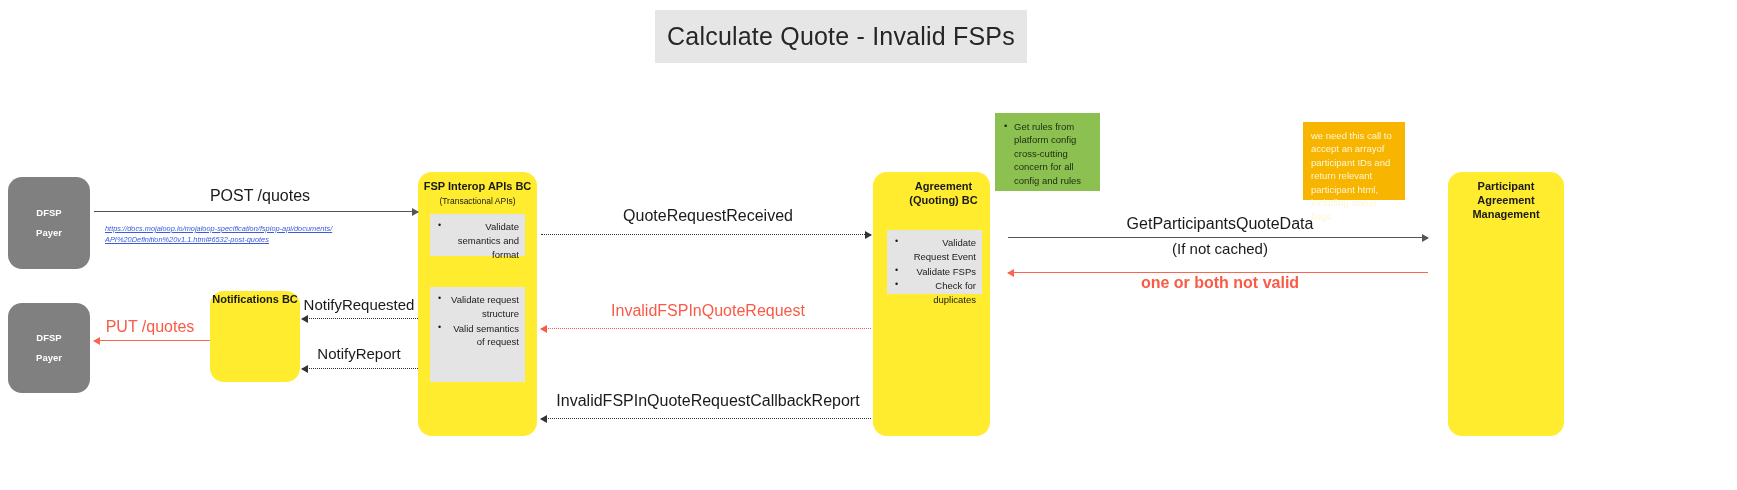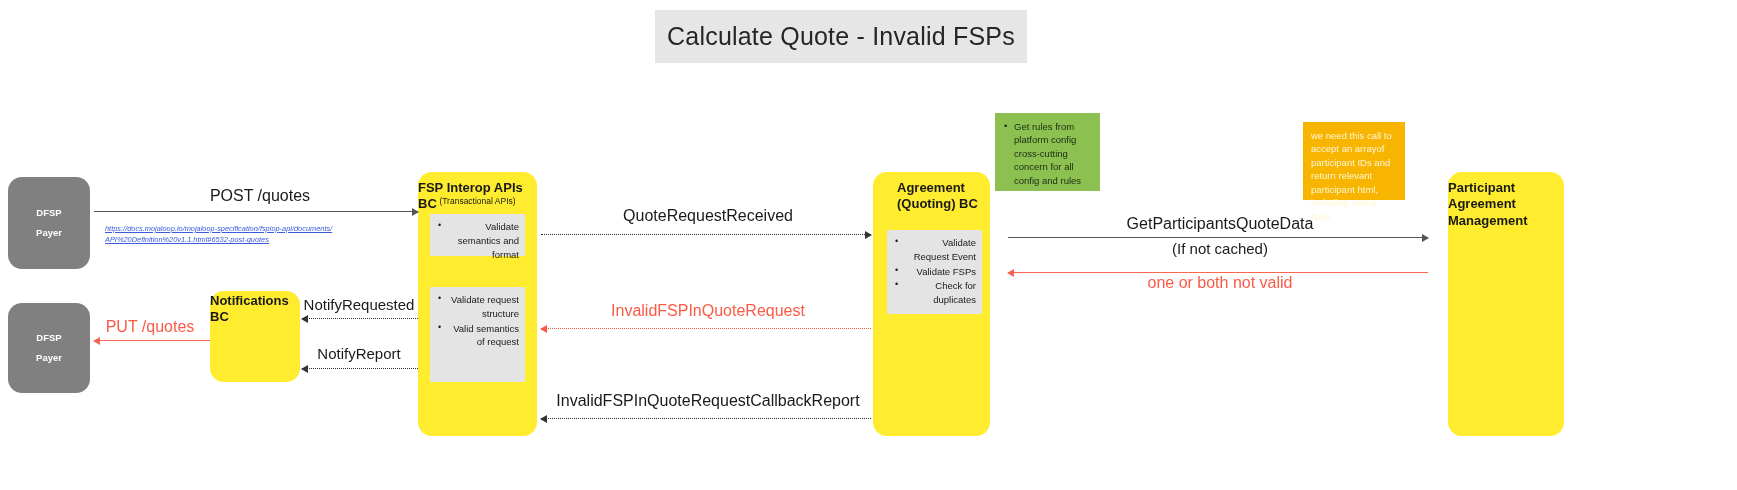--- a/index.html
+++ b/index.html
@@ -16,22 +16,22 @@
     position:absolute;left:655px;top:10px;width:372px;height:53px;
     background:#e6e6e6;display:flex;align-items:center;justify-content:center;
   }
   .title-banner span{font-size:25px;color:#262626;letter-spacing:.2px;}
 
   
   .node{position:absolute;border-radius:14px;box-sizing:border-box;}
   .node.gray{background:#808080;}
   .node.yellow{background:#ffec2e;}
   .node-title{
-    position:absolute;left:0;right:0;
-    font-size:13px;font-weight:bold;line-height:1.25;
+    position:absolute;left:0;right:0;text-align:center;
+    font-size:11px;font-weight:bold;line-height:1.25;
   }
   .node.yellow .node-title{color:#1a1a1a;}
   .node-sub{
     position:absolute;left:0;right:0;text-align:center;
     font-size:8.5px;color:#1a1a1a;
   }
   .gray-lines{
     position:absolute;left:0;right:0;top:50%;transform:translateY(-50%);
     text-align:center;color:#fff;font-size:9.5px;font-weight:bold;line-height:2.1;
   }
@@ -123,21 +123,21 @@
       <ul>
         <li>Validate request structure</li>
         <li>Valid semantics of request</li>
       </ul>
     </div>
   </div>
 
   <div class="node yellow" style="left:873px;top:172px;width:117px;height:264px;">
     <div class="node-title" style="top:8px;margin-left:24px;">Agreement (Quoting) BC</div>
 
-    <div class="inner-box" style="left:14px;top:58px;width:95px;height:84px;">
+    <div class="inner-box" style="left:14px;top:58px;width:95px;height:64px;">
       <ul>
         <li>Validate Request Event</li>
         <li>Validate FSPs</li>
         <li>Check for duplicates</li>
       </ul>
     </div>
   </div>
 
   <div class="node yellow" style="left:1448px;top:172px;width:116px;height:264px;">
     <div class="node-title" style="top:8px;">Participant Agreement Management</div>
@@ -170,21 +170,21 @@
   <div class="alabel small" style="left:1000px;top:240px;width:440px;">(If not cached)</div>
   <div class="arrow solid" style="left:1008px;top:237px;width:420px;">
     <div class="shaft"></div>
     <div class="head right"></div>
   </div>
 
   <div class="arrow solid-red" style="left:1008px;top:272px;width:420px;">
     <div class="shaft"></div>
     <div class="head left"></div>
   </div>
-  <div class="alabel red" style="left:1000px;top:274px;width:440px;">one or both not valid</div>
+  <div class="alabel red" style="left:1000px;top:274px;width:440px;font-weight:bold;">one or both not valid</div>
 
   <div class="arrow dotted-red" style="left:541px;top:328px;width:330px;">
     <div class="shaft"></div>
     <div class="head left"></div>
   </div>
   <div class="alabel red" style="left:545px;top:302px;width:326px;">InvalidFSPInQuoteRequest</div>
 
   <div class="alabel small" style="left:300px;top:296px;width:118px;">NotifyRequested</div>
   <div class="arrow dotted" style="left:302px;top:318px;width:116px;">
     <div class="shaft"></div>

